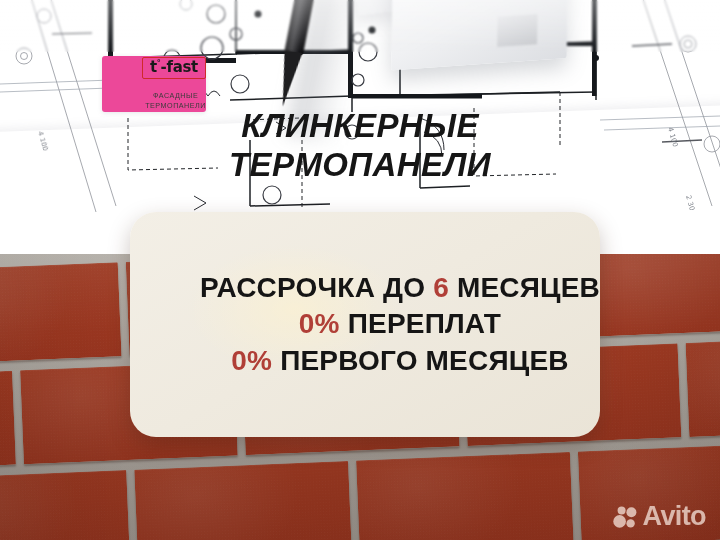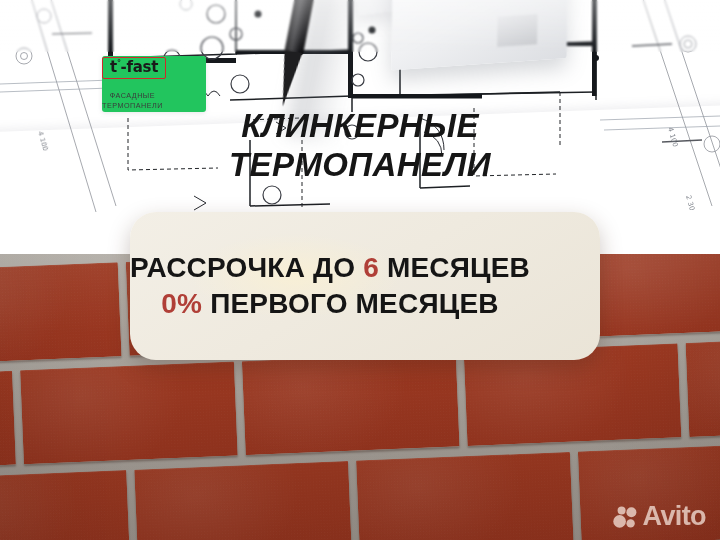--- a/index.html
+++ b/index.html
@@ -104,25 +104,25 @@
     position: absolute; left:0; top:0; width:720px; height:52px;
     backdrop-filter: blur(1px);
     background: linear-gradient(180deg, rgba(255,255,255,0.35), rgba(255,255,255,0));
   }
 
   
   .logo-badge {
     position: absolute;
     left: 102px; top: 56px;
     width: 104px; height: 56px;
-    background: #22c55e;
+    background: #ec4899;
     border-radius: 3px;
     display: flex;
     flex-direction: column;
-    align-items: flex-start;
+    align-items: flex-end;
     justify-content: center;
     box-shadow: 0 1px 5px rgba(140,145,155,0.22);
   }
   .logo-box {
     border: 1.6px solid #cf2a2a;
     border-radius: 2px;
     padding: 1px 7px 2px 7px;
     font-family: "DejaVu Sans", sans-serif;
     font-size: 15px;
     font-weight: 700;
@@ -205,27 +205,27 @@
     pointer-events: none;
     background:
       linear-gradient(180deg, rgba(255,255,255,0.06) 0%, rgba(0,0,0,0) 28%, rgba(30,12,6,0.14) 100%),
       linear-gradient(90deg, rgba(0,0,0,0.05) 0%, rgba(0,0,0,0) 18%, rgba(0,0,0,0) 82%, rgba(0,0,0,0.05) 100%);
   }
 
   
   .offer-card {
     position: absolute;
     left: 130px; top: 212px;
-    width: 470px; height: 148px;
+    width: 470px; height: 225px;
     background: linear-gradient(150deg,#f3efe6 0%, #efeadf 48%, #eae4d7 100%);
     border-radius: 26px;
     box-shadow: 0 8px 22px rgba(60,35,22,0.26);
     display: flex;
     align-items: center;
-    justify-content: flex-start;
+    justify-content: flex-end;
   }
   .offer-card::before {
     content: "";
     position: absolute;
     left: 12%; top: 14%;
     width: 46%; height: 58%;
     background: radial-gradient(ellipse at center, rgba(255,243,205,0.55), rgba(255,243,205,0) 70%);
     border-radius: 50%;
     pointer-events: none;
   }
@@ -421,20 +421,21 @@
   </div>
 
   <div class="headline">
     <span class="ln">КЛИНКЕРНЫЕ</span>
     <span class="ln">ТЕРМОПАНЕЛИ</span>
   </div>
 
   <div class="offer-card">
     <div class="offer-text">
       <span class="line"><span>РАССРОЧКА ДО </span><span class="accent">6</span><span> МЕСЯЦЕВ</span></span>
+      <span class="line"><span class="accent">0%</span><span> ПЕРЕПЛАТ</span></span>
       <span class="line"><span class="accent">0%</span><span> ПЕРВОГО МЕСЯЦЕВ</span></span>
     </div>
   </div>
 
   <div class="avito">
     <svg class="avito-mark" width="26" height="26" viewBox="0 0 26 26">
       <circle cx="7.6" cy="17.4" r="6.3" fill="#efd9cf"></circle>
       <circle cx="18.6" cy="19.4" r="4.2" fill="#efd9cf"></circle>
       <circle cx="9.6" cy="6.4" r="4.0" fill="#efd9cf"></circle>
       <circle cx="19.4" cy="8.2" r="5.0" fill="#efd9cf"></circle>

